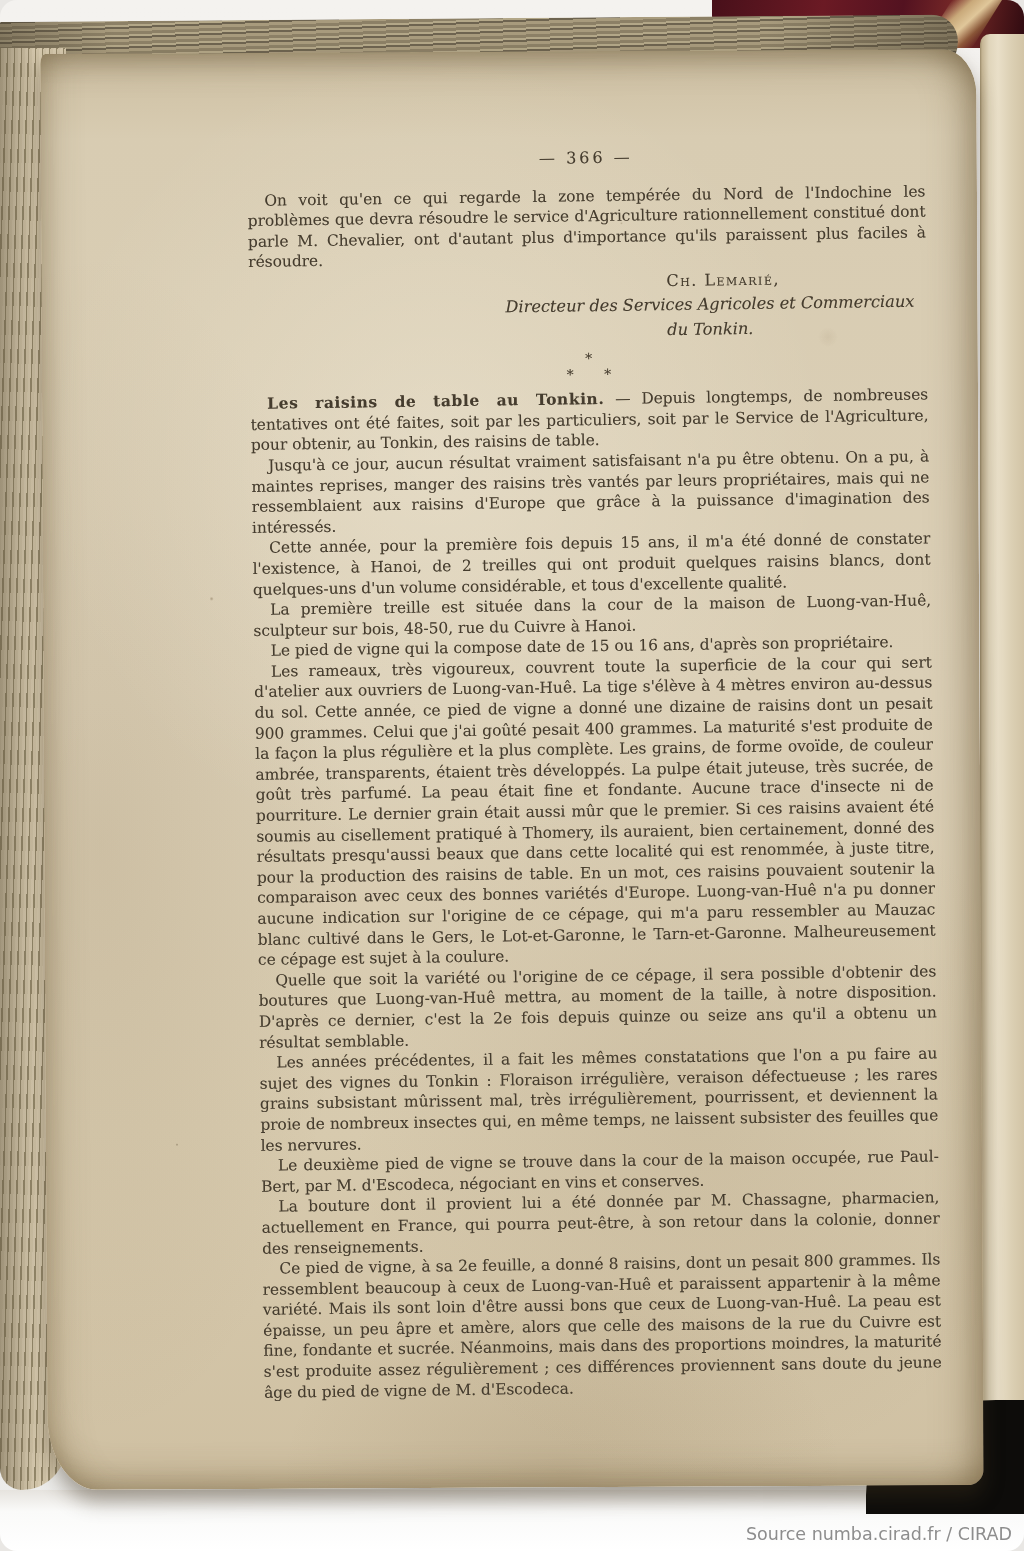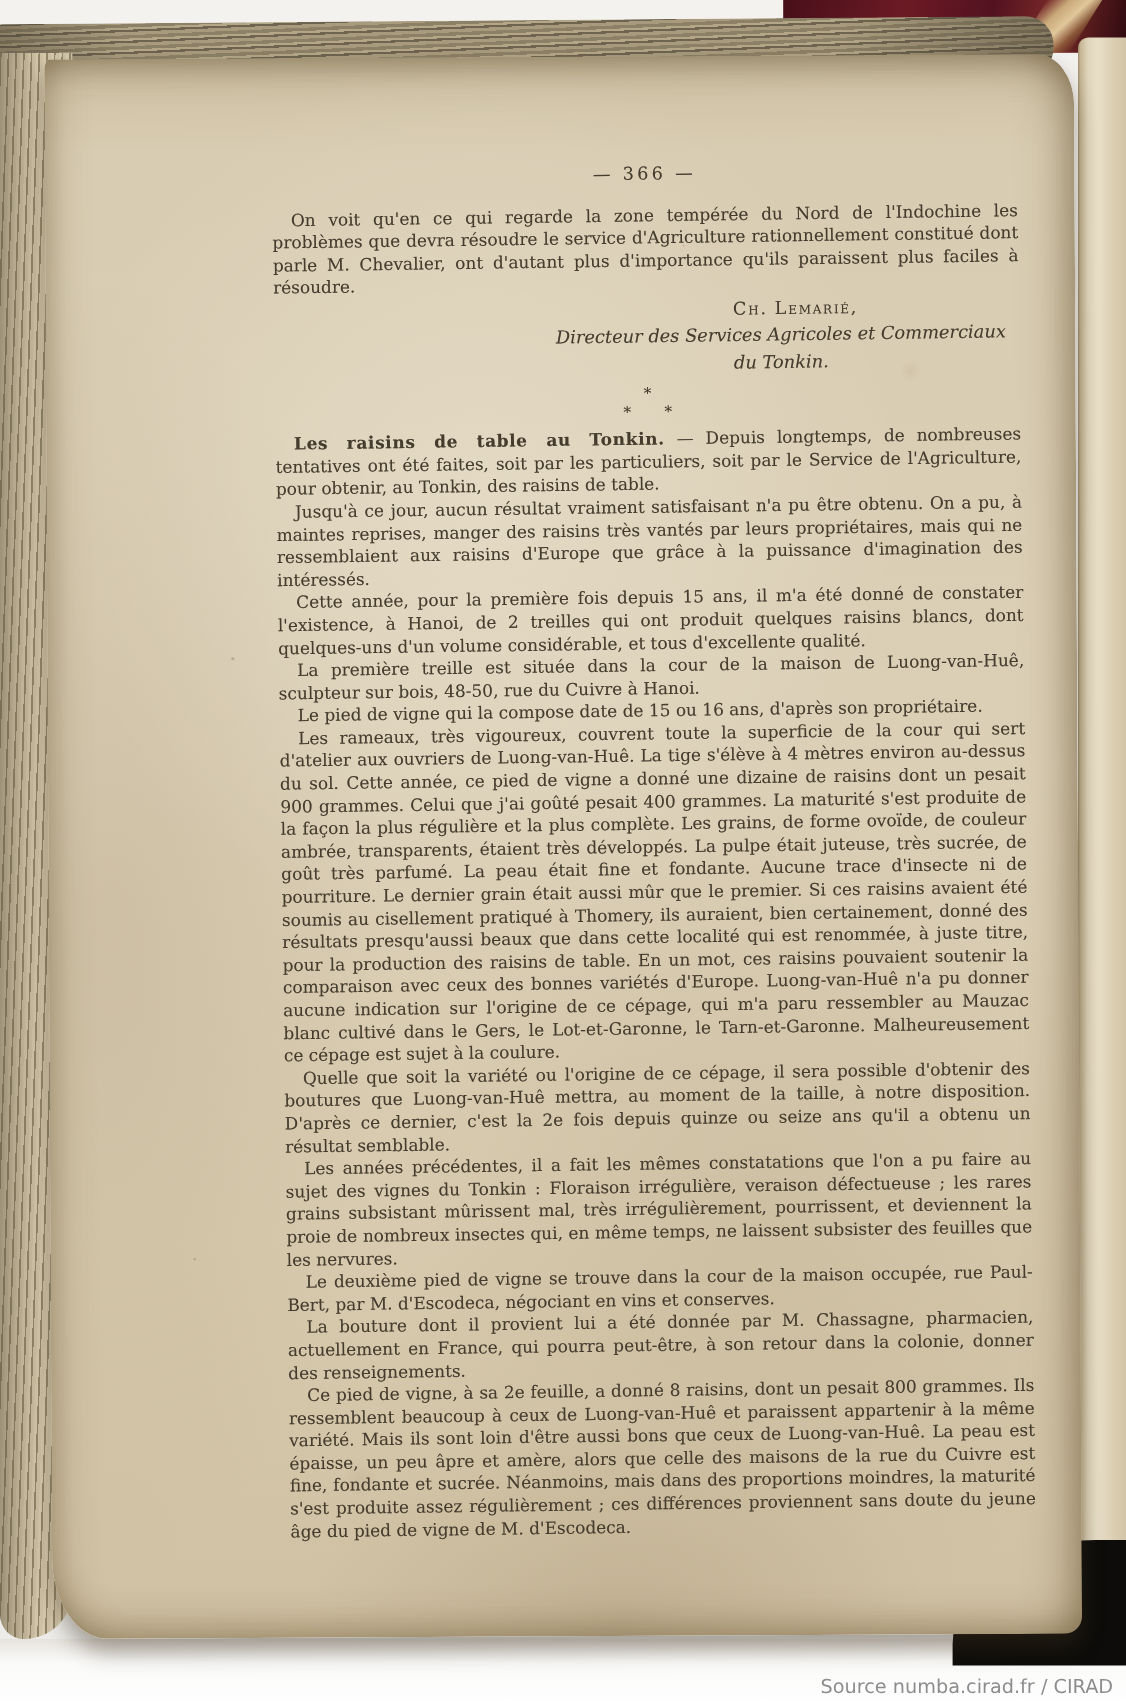--- a/index.html
+++ b/index.html
@@ -1,18 +1,18 @@
 <!DOCTYPE html>
 <html><head>
 <meta charset="utf-8">
 <style>
   html,body{margin:0;padding:0;}
   body{background:#e9e7e4;font-family:"DejaVu Serif",serif;}
   .scene{position:relative;width:1024px;height:1551px;overflow:hidden;
-         background:linear-gradient(180deg,#f4f2ef 0%,#f1efec 60%,#ececea 100%);}
+         background:linear-gradient(180deg,#f4f2ef 0%,#f1efec 60%,#ececea 100%);border-radius:17px;}
 
   
   .cover-maroon{position:absolute;left:712px;top:0;width:312px;height:48px;z-index:1;
     background:linear-gradient(100deg,#48101a 0%,#6b1a24 35%,#531220 60%,#7a2a28 78%,#2e0a10 100%);}
   .cover-maroon:after{content:"";position:absolute;left:72%;top:0;width:16%;height:100%;
     background:linear-gradient(115deg,rgba(201,169,122,0) 0%,#c9a97a 30%,#e0c79a 55%,rgba(160,120,70,.6) 80%,rgba(0,0,0,0) 100%);
     transform:skewX(-32deg);}
 
   
   .pages-top{position:absolute;left:0;top:22px;width:958px;height:66px;z-index:1;

